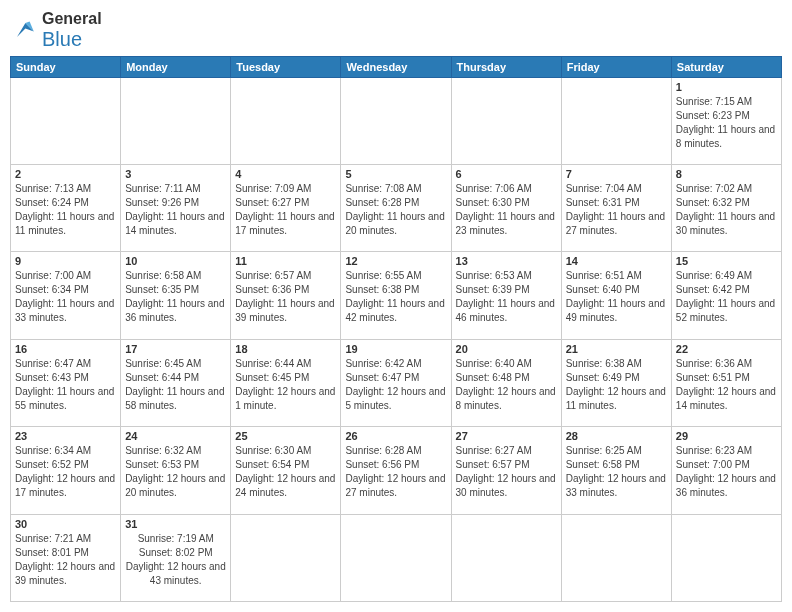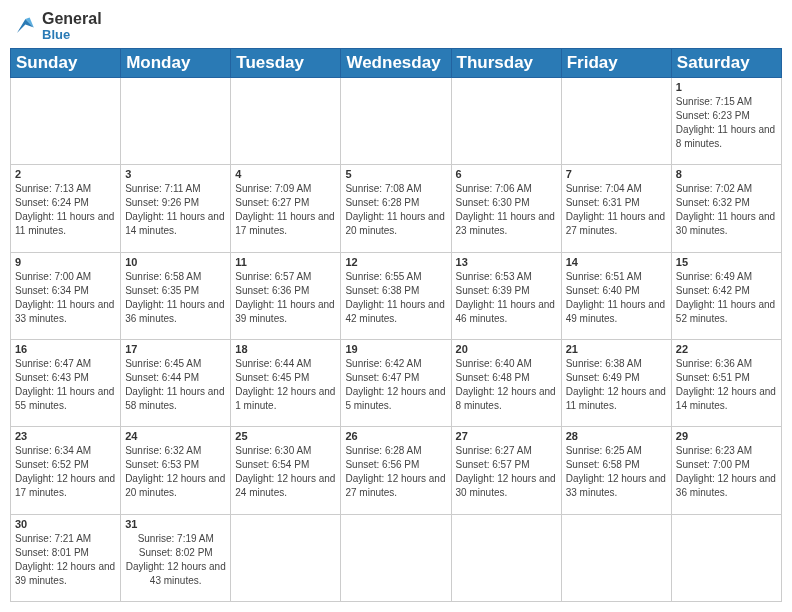--- a/index.html
+++ b/index.html
@@ -47,21 +47,21 @@
     .calendar {
       flex: 1;
       border: 1px solid #ccc;
       border-collapse: collapse;
       width: 100%;
       table-layout: fixed;
     }
     .calendar thead tr th {
       background: #2a7ab5;
       color: #fff;
-      font-size: 17px;
+      font-size: 11px;
       font-weight: bold;
       padding: 4px 5px;
       border: 1px solid #2263a0;
       text-align: left;
     }
     .calendar tbody tr td {
       border: 1px solid #ccc;
       vertical-align: top;
       padding: 3px 4px;
       font-size: 8.5px;
@@ -93,21 +93,21 @@
 
 <div class="page">
   <div class="header">
     <div class="logo">
       <svg class="logo-bird" viewBox="0 0 40 40">
         <polygon points="10,30 22,10 34,22 22,18" fill="#2a7ab5"></polygon>
         <polygon points="22,10 34,22 28,8" fill="#5aaee0"></polygon>
       </svg>
       <div>
         <div style="font-size:16px;color:#333;font-weight:bold;line-height:1.1"><span style="color:#333">General</span></div>
-        <div style="font-size:13px;color:#2a7ab5;font-weight:bold;line-height:1.1">Blue</div>
+        <div style="font-size:20px;color:#2a7ab5;font-weight:normal;line-height:1.1">Blue</div>
       </div>
     </div>
     <div class="title-block">
       <div class="month-title"></div>
       <div class="location"></div>
     </div>
   </div>
 
   <table class="calendar">
     <thead>

